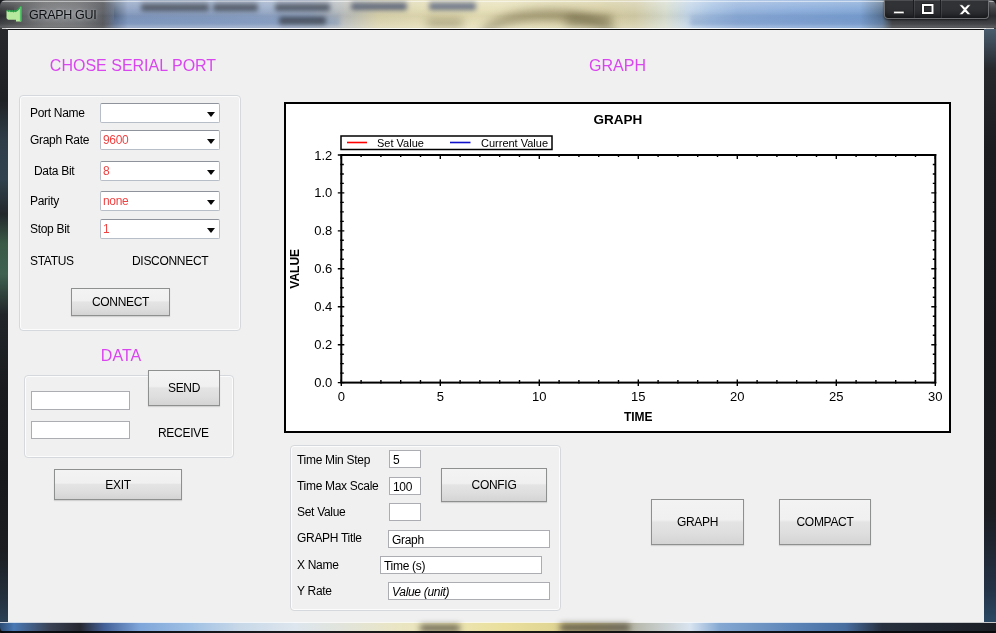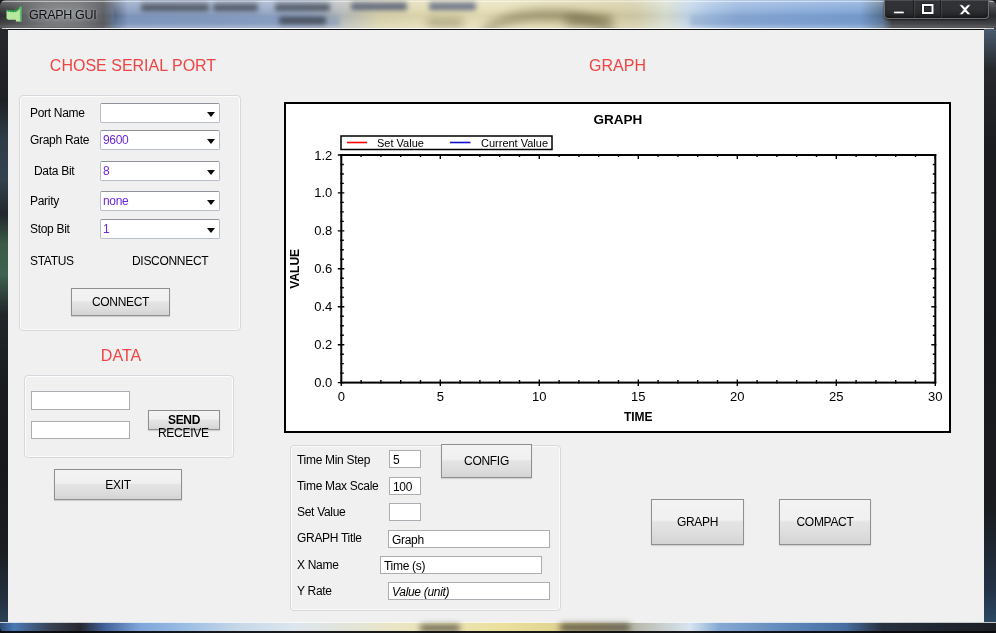--- a/index.html
+++ b/index.html
@@ -47,25 +47,25 @@
   background:linear-gradient(180deg,#26282c 0px,#1e2023 70px,#2e3c48 110px,#31424e 150px,#23282c 185px,#3a5a46 215px,#3f6150 245px,#22262a 285px,#191b1e 360px,#17181b 440px,#1b1d20 520px,#24303e 570px,#2c4258 595px); }
 #rborder { left:984px; top:29px; width:12px; height:596px;
   background:linear-gradient(180deg,#4a5c6e 0px,#26282c 40px,#1a1c1f 120px,#17181b 300px,#1a1c20 480px,#243246 560px,#2b4a66 596px); }
 #bborder { left:0; top:622px; width:996px; height:11px; border-radius:0 0 6px 6px;
   background:linear-gradient(90deg,#2b4c74 0px,#4a79b4 14px,#3a4254 50px,#262830 80px,#44629a 105px,#7fa6da 140px,#9fc0e4 190px,#c8d8e8 240px,#dde6ee 295px,#e2e4da 345px,#eae5c2 400px,#ece5b4 450px,#eadf9c 505px,#e2d694 550px,#cfc28c 590px,#b8b9ac 635px,#d8e4f0 690px,#84a8d2 720px,#5e86b8 790px,#486ea0 845px,#27303e 882px,#1b1e24 996px); }
 #bborder:after { content:""; position:absolute; left:0; bottom:0; width:100%; height:2px; background:rgba(8,8,10,0.92); border-radius:0 0 6px 6px; }
 #bborder:before { content:""; position:absolute; left:0; top:0; width:100%; height:1px; background:rgba(255,255,255,0.75); }
 .bblob { position:absolute; background:#5a5444; filter:blur(3px); border-radius:2px; }
 
 
-.red { color:#ef4444; font-size:16px; line-height:16px; }
+.red { color:#d946ef; font-size:16px; line-height:16px; }
 .lbl { font-size:12px; letter-spacing:-0.3px; color:#000; white-space:nowrap; }
 .groupbox { border:1px solid #d5d9dd; border-radius:4px; box-shadow:inset 0 0 0 1px rgba(255,255,255,0.8); }
 .tbox { background:#fff; border:1px solid #abadb3; font-size:12px; letter-spacing:-0.3px; color:#000; padding:2px 0 0 3px; white-space:nowrap; overflow:hidden; }
-.combo { background:#fff; border:1px solid #b8bec8; border-top-color:#8f949c; border-radius:2px; font-size:12px; letter-spacing:-0.3px; color:#6d28d9; padding:2px 0 0 2px; }
+.combo { background:#fff; border:1px solid #b8bec8; border-top-color:#8f949c; border-radius:2px; font-size:12px; letter-spacing:-0.3px; color:#ef4444; padding:2px 0 0 2px; }
 .combo:after { content:""; position:absolute; right:4px; top:8px; width:0; height:0;
   border-left:4px solid transparent; border-right:4px solid transparent; border-top:5px solid #0a0a0a; }
 .btn { border:1px solid #8e8f8f; border-radius:0; color:#000; font-size:12px; letter-spacing:-0.3px;
   background:linear-gradient(180deg,#f3f3f3 0%,#f0f0f0 45%,#e4e4e4 50%,#dedede 75%,#d4d4d4 100%);
   box-shadow:0 1px 1px rgba(0,0,0,0.12);
   display:flex; align-items:center; justify-content:center; }
 </style>
 </head>
 <body>
 <div id="frame" class="abs"></div>
@@ -136,21 +136,21 @@
 <div class="abs combo" style="left:100px;top:219px;width:120px;height:20px;">1</div>
 
 <div class="abs lbl" style="left:30px;top:254px;">STATUS</div>
 <div class="abs lbl" style="left:132px;top:254px;">DISCONNECT</div>
 
 <div class="abs btn" style="left:71px;top:288px;width:99px;height:28px;">CONNECT</div>
 
 <div class="abs red" style="left:8px;top:348px;width:226px;text-align:center;">DATA</div>
 <div class="abs groupbox" style="left:24px;top:375px;width:210px;height:83px;"></div>
 <div class="abs tbox" style="left:31px;top:391px;width:99px;height:19px;"></div>
-<div class="abs btn" style="left:148px;top:410px;width:72px;height:20px;font-weight:bold;">SEND</div>
+<div class="abs btn" style="left:148px;top:370px;width:72px;height:36px;">SEND</div>
 <div class="abs tbox" style="left:31px;top:421px;width:99px;height:18px;"></div>
 <div class="abs lbl" style="left:158px;top:426px;">RECEIVE</div>
 <div class="abs btn" style="left:54px;top:469px;width:128px;height:31px;">EXIT</div>
 
 <div class="abs red" style="left:284px;top:58px;width:667px;text-align:center;">GRAPH</div>
 
 <svg width="667" height="331" viewBox="0 0 667 331" style="position:absolute;left:284px;top:102px;">
 <rect x="1" y="1" width="665" height="329" fill="#ffffff" stroke="#000000" stroke-width="2"></rect>
 <text x="334" y="22" font-family="Liberation Sans, sans-serif" font-size="13.5" font-weight="bold" fill="#000" text-anchor="middle">GRAPH</text>
 <rect x="57.3" y="53.0" width="594.0" height="227.60000000000002" fill="none" stroke="#000" stroke-width="2"></rect>
@@ -186,15 +186,15 @@
 <div class="abs lbl" style="left:297px;top:558px;">X Name</div>
 <div class="abs lbl" style="left:297px;top:584px;">Y Rate</div>
 
 <div class="abs tbox" style="left:389px;top:450px;width:32px;height:18px;">5</div>
 <div class="abs tbox" style="left:389px;top:477px;width:32px;height:18px;">100</div>
 <div class="abs tbox" style="left:389px;top:503px;width:32px;height:18px;"></div>
 <div class="abs tbox" style="left:388px;top:530px;width:162px;height:18px;">Graph</div>
 <div class="abs tbox" style="left:380px;top:556px;width:162px;height:18px;">Time (s)</div>
 <div class="abs tbox" style="left:388px;top:582px;width:162px;height:18px;font-style:italic;">Value (unit)</div>
 
-<div class="abs btn" style="left:441px;top:444px;width:91px;height:34px;">CONFIG</div>
+<div class="abs btn" style="left:441px;top:468px;width:106px;height:34px;">CONFIG</div>
 <div class="abs btn" style="left:651px;top:499px;width:93px;height:46px;">GRAPH</div>
 <div class="abs btn" style="left:779px;top:499px;width:92px;height:46px;">COMPACT</div>
 
 </body></html>

